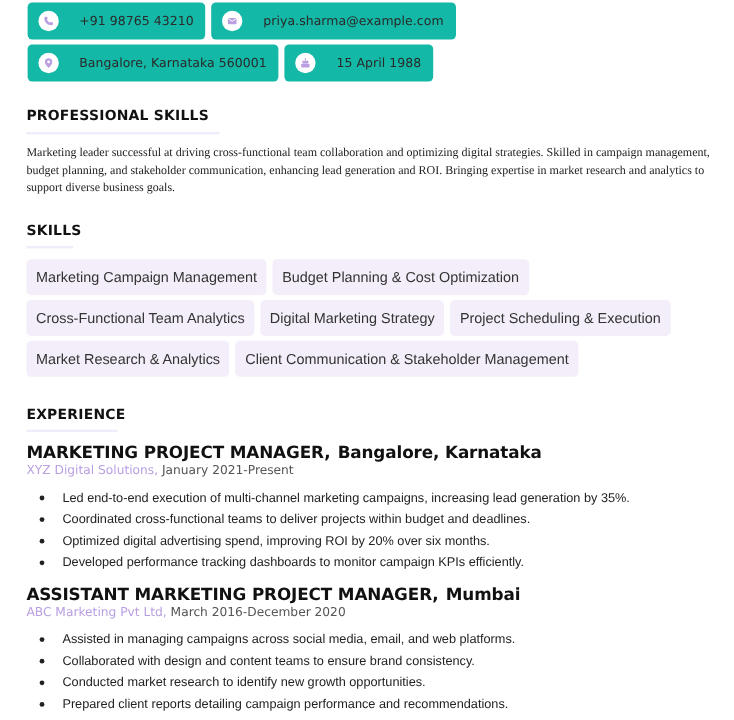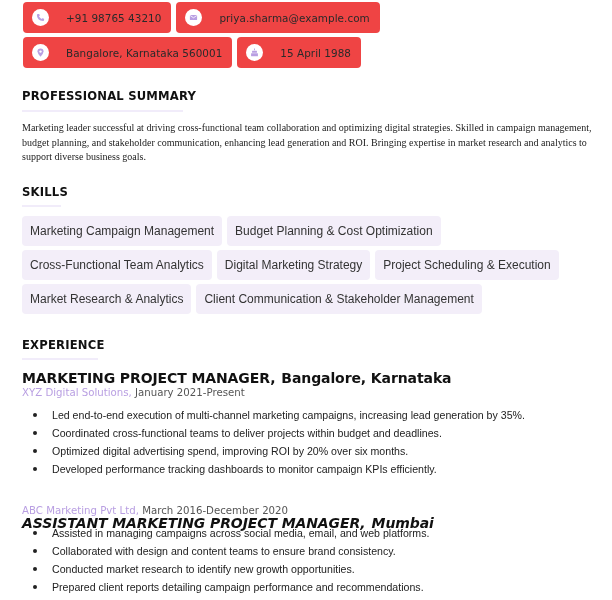--- a/index.html
+++ b/index.html
@@ -1,20 +1,20 @@
 <!DOCTYPE html>
 <html><head>
   <meta charset="utf-8">
   <style>
     * { box-sizing: border-box; margin: 0; padding: 0; }
     html, body { width: 612px; height: 600px; background: #ffffff; overflow: hidden; }
     body { font-family: "DejaVu Sans", sans-serif; color: #222; position: relative; }
 
     .contacts { position: absolute; left: 23px; top: 2px; width: 570px; display: flex; flex-wrap: wrap; gap: 4px 5px; }
-    .chip-contact { display: flex; align-items: center; height: 31px; background: #ef4444; border-radius: 4px; padding: 0 10px 0 9px; }
+    .chip-contact { display: flex; align-items: center; height: 31px; background: #14b8a6; border-radius: 4px; padding: 0 10px 0 9px; }
     .chip-contact .icon-wrap { width: 17px; height: 17px; border-radius: 50%; background: #ffffff; display: flex; align-items: center; justify-content: center; margin-right: 17px; }
     .chip-contact .icon-wrap svg { width: 9px; height: 9px; display: block; }
     .chip-contact .txt { font-size: 10.4px; color: #2a2a2a; letter-spacing: 0.05px; white-space: nowrap; }
 
     .section-title { position: absolute; left: 22px; font-family: "DejaVu Sans", sans-serif; font-weight: bold; font-size: 11.6px; letter-spacing: 0.2px; color: #111; }
     .section-rule { position: absolute; left: 22px; height: 2px; background: #f1ecfa; }
 
     .summary { position: absolute; left: 22px; top: 121px; width: 570px; font-family: Liberation Serif, serif; font-size: 10px; line-height: 14.6px; color: #222; }
 
     .skills { position: absolute; left: 22px; top: 216px; width: 570px; display: flex; flex-wrap: wrap; gap: 4px 5px; }
@@ -65,21 +65,21 @@
       <svg viewBox="0 0 10 10">
           <rect x="4.5" y="0.5" width="1" height="2" fill="#b99fe2"></rect>
           <rect x="2.3" y="3" width="5.4" height="2.4" rx="0.4" fill="#b99fe2"></rect>
           <rect x="1.2" y="5.8" width="7.6" height="3.4" rx="0.4" fill="#b99fe2"></rect>
         </svg>
     </span>
     <span class="txt">15 April 1988</span>
   </div>
 </div>
 
-<div class="section-title" style="top:89px;">PROFESSIONAL SUMMARY</div>
+<div class="section-title" style="top:89px;">PROFESSIONAL SKILLS</div>
 <div class="section-rule" style="top:110px; width:161px;"></div>
 <p class="summary">Marketing leader successful at driving cross-functional team collaboration and optimizing digital strategies. Skilled in campaign management, budget planning, and stakeholder communication, enhancing lead generation and ROI. Bringing expertise in market research and analytics to support diverse business goals.</p>
 
 <div class="section-title" style="top:185px;">SKILLS</div>
 <div class="section-rule" style="top:205px; width:39px;"></div>
 <div class="skills">
   <span class="skill">Marketing Campaign Management</span>
   <span class="skill">Budget Planning &amp; Cost Optimization</span>
   <span class="skill">Cross-Functional Team Analytics</span>
   <span class="skill">Digital Marketing Strategy</span>
@@ -98,21 +98,21 @@
   <span class="company">XYZ Digital Solutions,</span>
   <span class="dates">January 2021-Present</span>
 </div>
 <ul class="bullets" style="top:406px;">
   <li><span class="dot"></span><span>Led end-to-end execution of multi-channel marketing campaigns, increasing lead generation by 35%.</span></li>
   <li><span class="dot"></span><span>Coordinated cross-functional teams to deliver projects within budget and deadlines.</span></li>
   <li><span class="dot"></span><span>Optimized digital advertising spend, improving ROI by 20% over six months.</span></li>
   <li><span class="dot"></span><span>Developed performance tracking dashboards to monitor campaign KPIs efficiently.</span></li>
 </ul>
 
-<div class="job-title" style="top:515px;font-style:italic;">
+<div class="job-title" style="top:488px;">
   <span>ASSISTANT MARKETING PROJECT MANAGER,</span><span class="loc">Mumbai</span>
 </div>
 <div class="job-meta" style="top:505px;">
   <span class="company">ABC Marketing Pvt Ltd,</span>
   <span class="dates">March 2016-December 2020</span>
 </div>
 <ul class="bullets" style="top:524px;">
   <li><span class="dot"></span><span>Assisted in managing campaigns across social media, email, and web platforms.</span></li>
   <li><span class="dot"></span><span>Collaborated with design and content teams to ensure brand consistency.</span></li>
   <li><span class="dot"></span><span>Conducted market research to identify new growth opportunities.</span></li>

